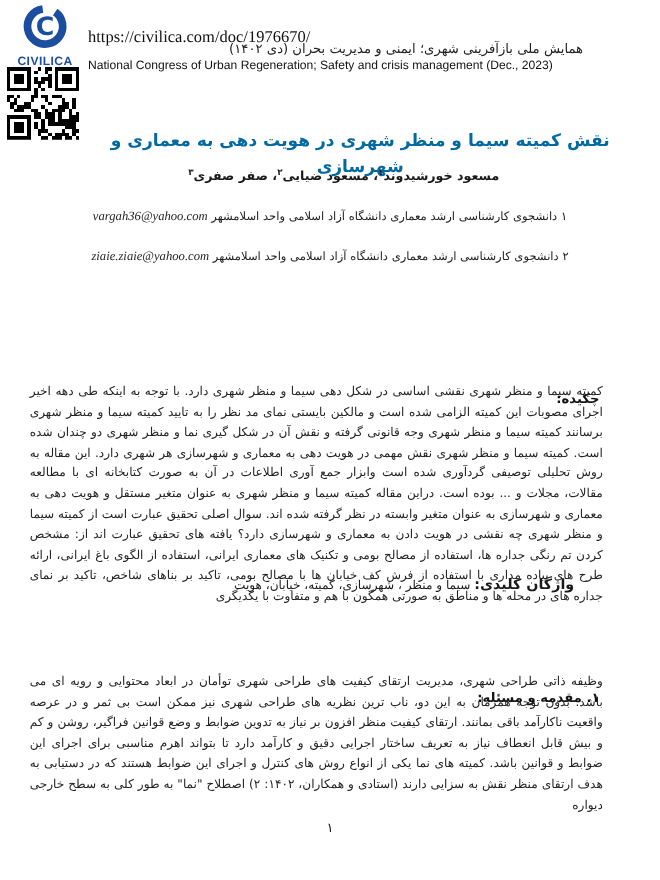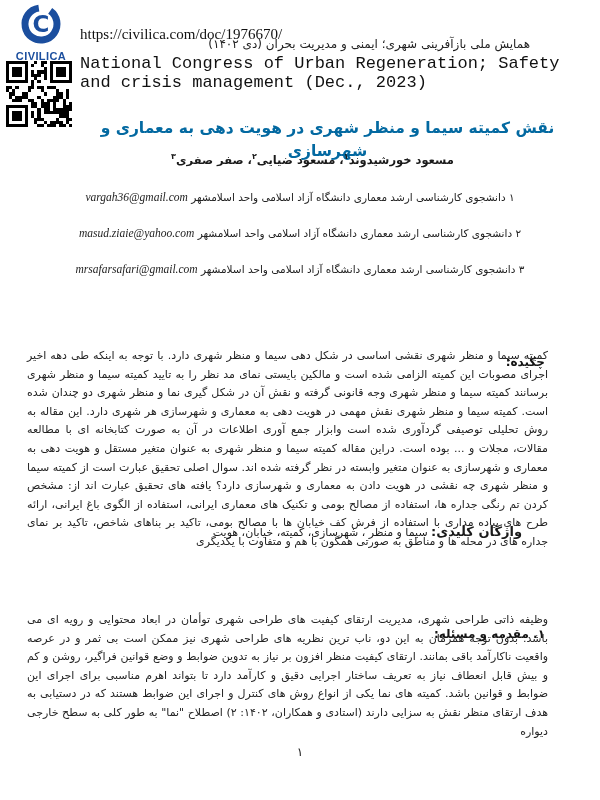--- a/index.html
+++ b/index.html
@@ -10,22 +10,22 @@
   }
   
   .logo-block{position:absolute;left:6px;top:4px;width:70px;text-align:center;}
   .logo-text{font-family:Liberation Sans, sans-serif;font-weight:bold;font-size:11px;
     letter-spacing:0.4px;color:#1b4e9e;margin-top:0px;}
   .qr{position:absolute;left:6px;top:61px;width:66px;height:66px;}
   .doc-url{position:absolute;left:80px;top:26px;font-family:"Liberation Serif",serif;
     font-size:15px;color:#111;}
   .conf-fa{position:absolute;right:70px;top:37px;font-size:12px;font-weight:normal;
     color:#222;direction:rtl;}
-  .conf-en{position:absolute;left:80px;top:54px;font-family:Liberation Mono, monospace;
-    font-size:17px;color:#111;}
+  .conf-en{position:absolute;left:80px;top:54px;font-family:Liberation Sans, sans-serif;
+    font-size:11px;color:#111;}
   
   .paper-title{position:absolute;left:80px;top:94px;width:495px;text-align:center;
     direction:rtl;font-size:15.5px;font-weight:bold;color:#0369a1;line-height:1.5;margin-top:23px;}
   .authors{position:absolute;left:25px;top:152px;width:575px;text-align:center;
     direction:rtl;font-size:11.5px;font-weight:bold;color:#1a1a1a;}
   .authors sup{font-size:8px;}
   .aff{position:absolute;left:40px;width:520px;text-align:center;direction:rtl;
     font-size:10.5px;color:#222;}
   .aff .email{font-family:"Liberation Serif",serif;font-style:italic;font-size:11.5px;
     direction:ltr;unicode-bidi:embed;}
@@ -284,31 +284,26 @@
   <div class="conf-fa">همایش ملی بازآفرینی شهری؛ ایمنی و مدیریت بحران (دی ۱۴۰۲)</div>
   <div class="conf-en">National Congress of Urban Regeneration; Safety and crisis management (Dec., 2023)</div>
 
   <div class="paper-title">نقش کمیته سیما و منظر شهری در هویت دهی به معماری و شهرسازی</div>
 
   <div class="authors"><span><span>مسعود خورشیدوند</span><sup>۱</sup></span><span>، </span><span><span>مسعود ضیایی</span><sup>۲</sup></span><span>، </span><span><span>صفر صفری</span><sup>۳</sup></span></div>
 
   <div class="aff" style="top:191px">
     <span>۱</span>
     <span>دانشجوی کارشناسی ارشد معماری دانشگاه آزاد اسلامی واحد اسلامشهر</span>
-    <span class="email">vargah36@gmail.com</span>
+    <span class="email">vargah36@yahoo.com</span>
   </div>
   <div class="aff" style="top:227px">
     <span>۲</span>
     <span>دانشجوی کارشناسی ارشد معماری دانشگاه آزاد اسلامی واحد اسلامشهر</span>
-    <span class="email">masud.ziaie@yahoo.com</span>
-  </div>
-  <div class="aff" style="top:263px">
-    <span>۳</span>
-    <span>دانشجوی کارشناسی ارشد معماری دانشگاه آزاد اسلامی واحد اسلامشهر</span>
-    <span class="email">mrsafarsafari@gmail.com</span>
+    <span class="email">ziaie.ziaie@yahoo.com</span>
   </div>
 
   <div class="sec-heading" style="right:55px;top:318px">چکیده:</div>
   <p class="body-text" style="top:347px">کمیته سیما و منظر شهری نقشی اساسی در شکل دهی سیما و منظر شهری دارد. با توجه به اینکه طی دهه اخیر اجرای مصوبات این کمیته الزامی شده است و مالکین بایستی نمای مد نظر را به تایید کمیته سیما و منظر شهری برسانند کمیته سیما و منظر شهری وجه قانونی گرفته و نقش آن در شکل گیری نما و منظر شهری دو چندان شده است. کمیته سیما و منظر شهری نقش مهمی در هویت دهی به معماری و شهرسازی هر شهری دارد. این مقاله به روش تحلیلی توصیفی گردآوری شده است وابزار جمع آوری اطلاعات در آن به صورت کتابخانه ای با مطالعه مقالات، مجلات و ... بوده است. دراین مقاله کمیته سیما و منظر شهری به عنوان متغیر مستقل و هویت دهی به معماری و شهرسازی به عنوان متغیر وابسته در نظر گرفته شده اند. سوال اصلی تحقیق عبارت است از کمیته سیما و منظر شهری چه نقشی در هویت دادن به معماری و شهرسازی دارد؟ یافته های تحقیق عبارت اند از: مشخص کردن تم رنگی جداره ها، استفاده از مصالح بومی و تکنیک های معماری ایرانی، استفاده از الگوی باغ ایرانی، ارائه طرح های پیاده مداری با استفاده از فرش کف خیابان ها با مصالح بومی، تاکید بر بناهای شاخص، تاکید بر نمای جداره های در محله ها و مناطق به صورتی همگون با هم و متفاوت با یکدیگری</p>
 
   <div class="keywords"><b>واژگان کلیدی:</b> <span>سیما و منظر ، شهرسازی، کمیته، خیابان، هویت</span></div>
 
   <div class="sec-heading" style="right:55px;top:590px">۱. مقدمه و مسئله:</div>
   <p class="body-text" style="top:611px">وظیفه ذاتی طراحی شهری، مدیریت ارتقای کیفیت های طراحی شهری توأمان در ابعاد محتوایی و رویه ای می باشد. بدون توجه همزمان به این دو، ناب ترین نظریه های طراحی شهری نیز ممکن است بی ثمر و در عرصه واقعیت ناکارآمد باقی بمانند. ارتقای کیفیت منظر افزون بر نیاز به تدوین ضوابط و وضع قوانین فراگیر، روشن و کم و بیش قابل انعطاف نیاز به تعریف ساختار اجرایی دقیق و کارآمد دارد تا بتواند اهرم مناسبی برای اجرای این ضوابط و قوانین باشد. کمیته های نما یکی از انواع روش های کنترل و اجرای این ضوابط هستند که در دستیابی به هدف ارتقای منظر نقش به سزایی دارند (استادی و همکاران، ۱۴۰۲: ۲) اصطلاح "نما" به طور کلی به سطح خارجی دیواره</p>
 

